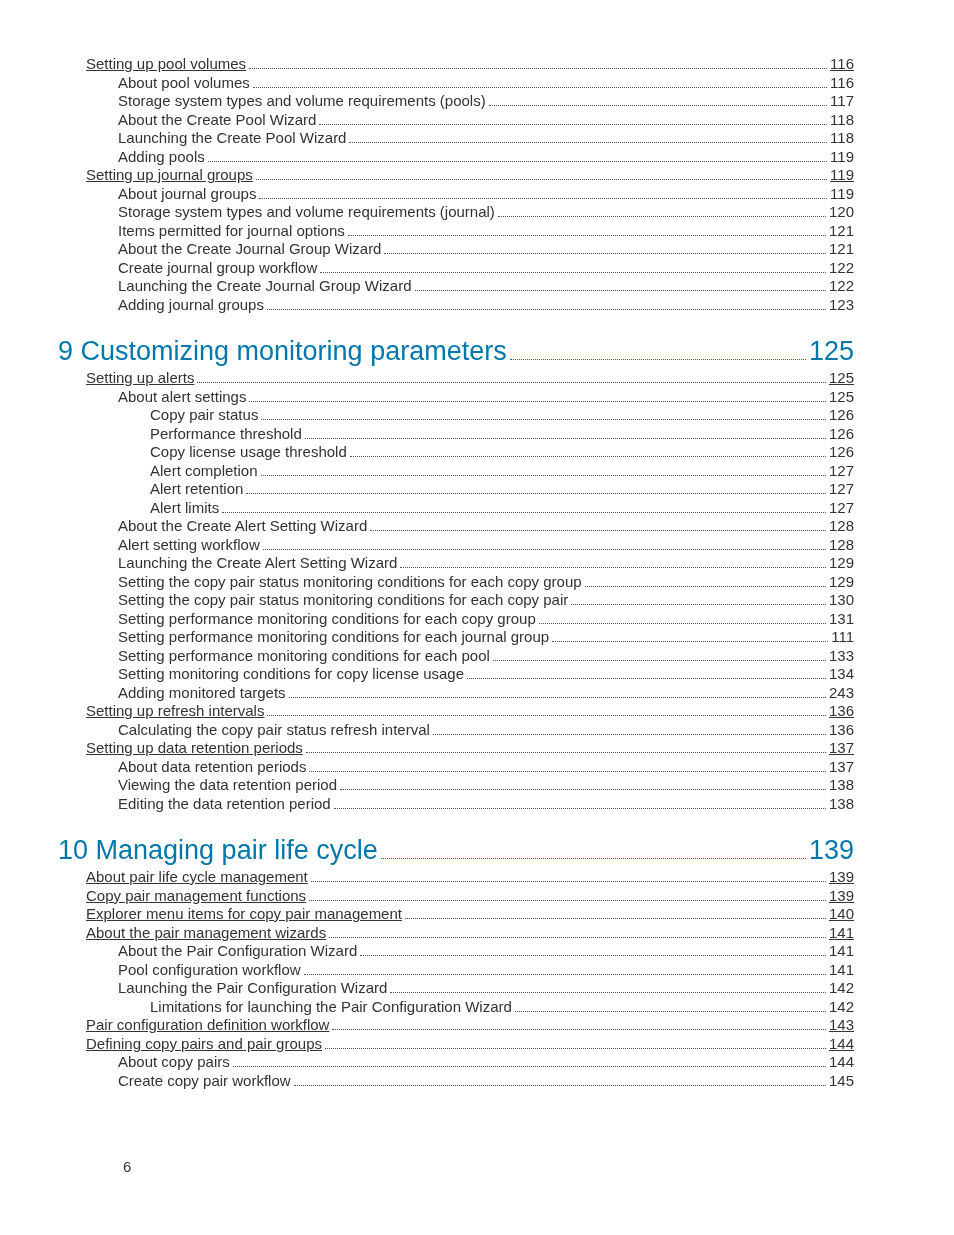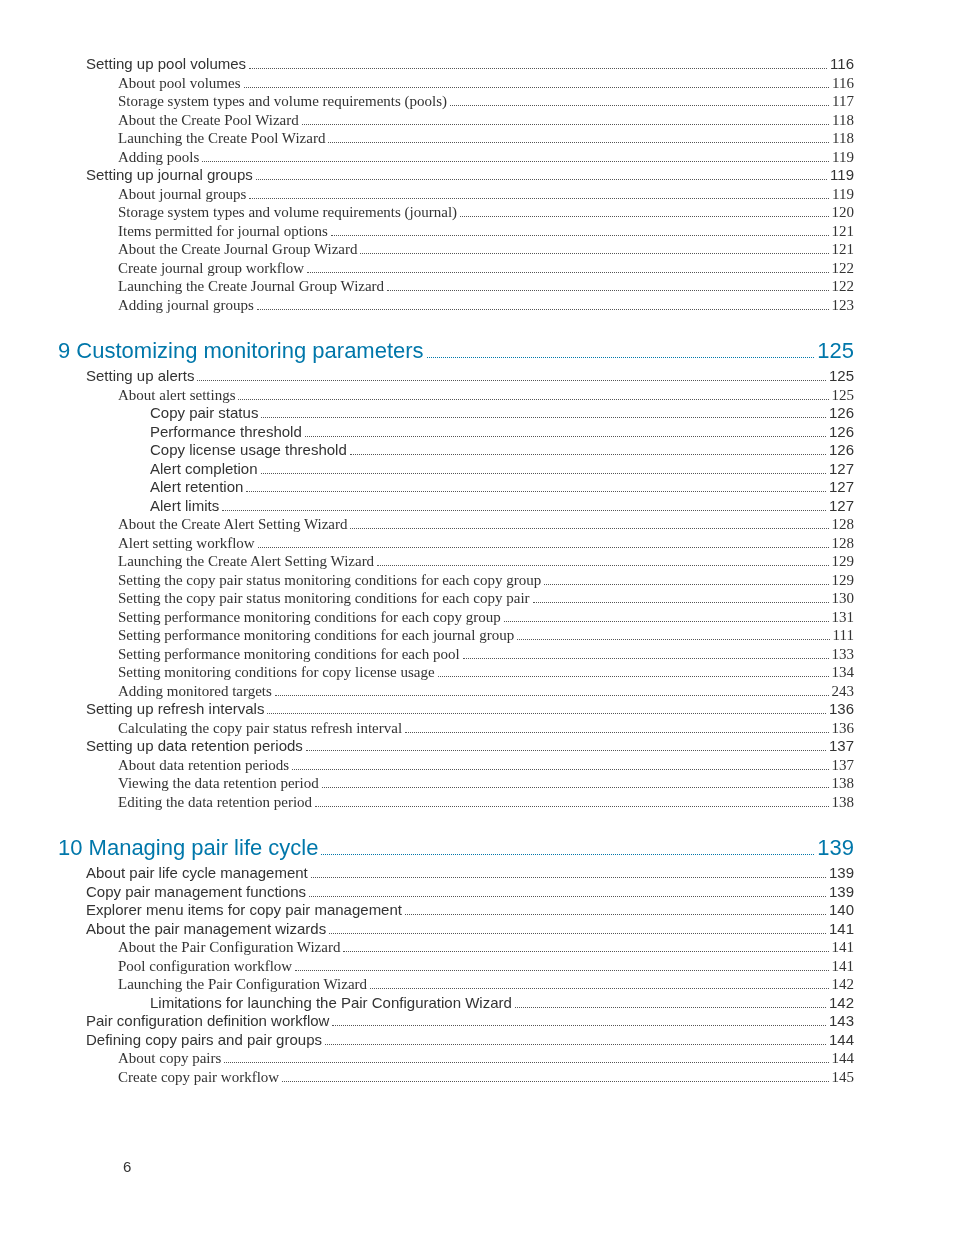--- a/index.html
+++ b/index.html
@@ -18,43 +18,43 @@
     box-sizing: border-box;
   }
   .toc-line {
     display: flex;
     align-items: baseline;
     font-size: 15px;
     line-height: 18.5px;
     color: #333;
   }
   .toc-line.chapter {
-    font-size: 22px;
+    font-size: 27px;
     color: #0077aa;
     margin-top: 28px;
     margin-bottom: 4px;
   }
   .toc-title {
     white-space: nowrap;
   }
   .toc-leader {
     flex: 1;
     border-bottom: 1.5px dotted #555;
     margin: 0 3px 3px 3px;
     min-width: 5px;
   }
   .toc-line.chapter .toc-leader {
     border-bottom-color: #0077aa;
     margin-bottom: 5px;
   }
   .toc-page {
     white-space: nowrap;
   }
-  .indent-1 { padding-left: 28px; }
-  .indent-2 { padding-left: 60px; font-family: Liberation Serif, serif; }
+  .indent-1 { padding-left: 28px; text-decoration: underline; }
+  .indent-2 { padding-left: 60px; }
   .indent-3 { padding-left: 92px; }
   .page-number {
     position: absolute;
     bottom: 60px;
     left: 123px;
     font-size: 15px;
     color: #333;
   }
 </style>
 </head>

